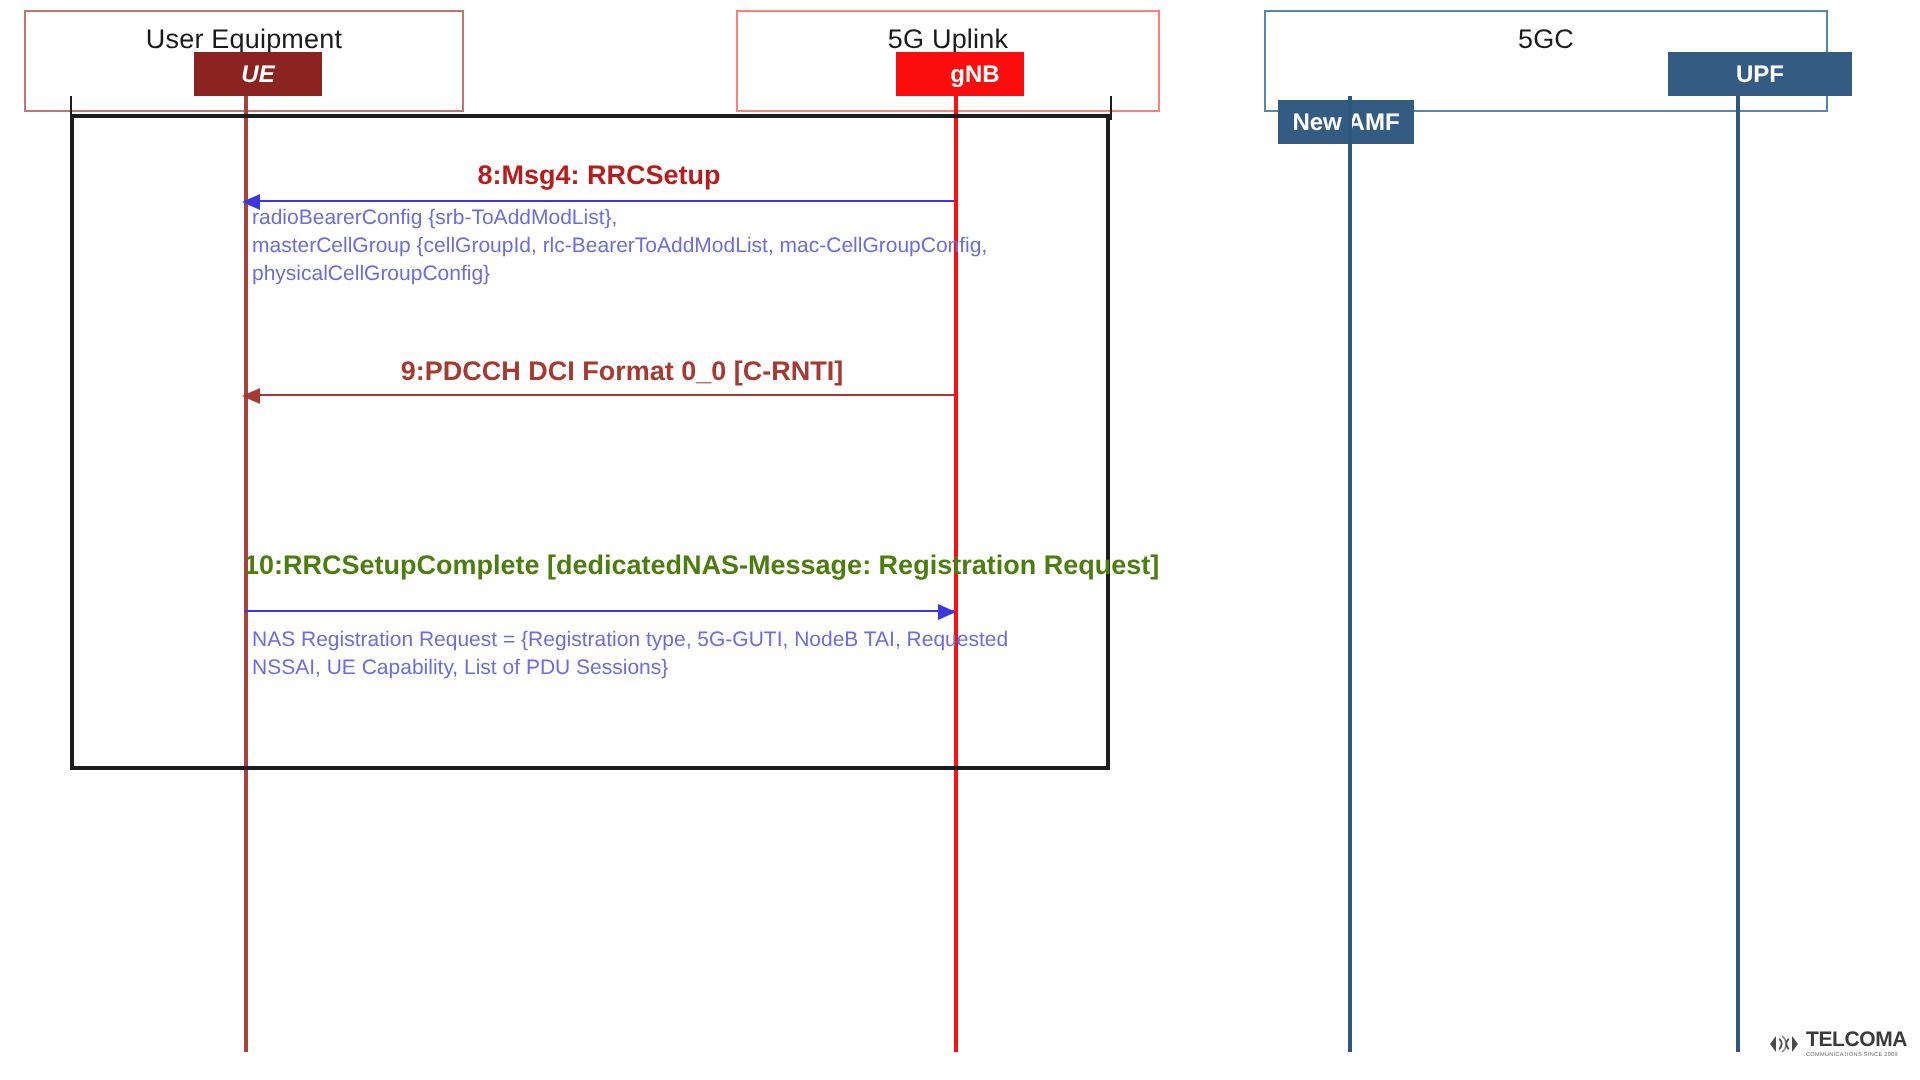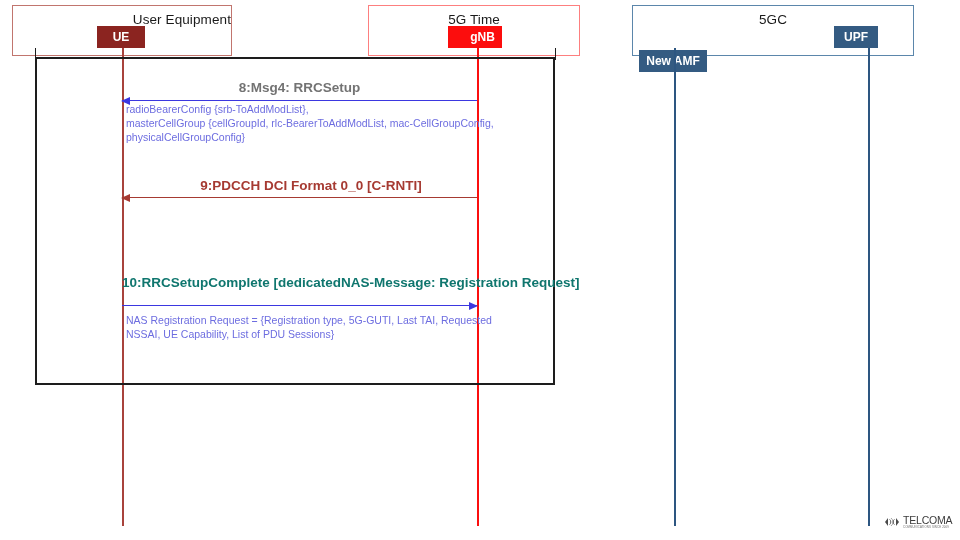--- a/index.html
+++ b/index.html
@@ -53,35 +53,36 @@
   #box-gnb {
     left: 368px; top: 5px; width: 212px; height: 51px;
     border: 1.5px solid #fd7f7f;
   }
   #box-5gc {
     left: 632px; top: 5px; width: 282px; height: 51px;
     border: 1.5px solid #5b86ab;
   }
 
   #tag-ue {
-    left: 97px; top: 26px; width: 48px; height: 22px;
+    left: 97px; top: 26px; width: 64px; height: 22px;
     background: #8b2420;
+    font-style: italic;
   }
   #tag-gnb {
-    left: 448px; top: 26px; width: 54px; height: 22px;
+    left: 448px; top: 26px; width: 64px; height: 22px;
     background: #fc0d0d;
     padding-left: 15px;
   }
   #tag-amf {
     left: 639px; top: 26px; width: 68px; height: 22px;
     background: #345b82;
     margin-top: 24px;
   }
   #tag-upf {
-    left: 834px; top: 26px; width: 44px; height: 22px;
+    left: 834px; top: 26px; width: 92px; height: 22px;
     background: #345b82;
   }
 
   
   .lifeline {
     position: absolute;
     width: 0;
   }
   #life-ue   { left: 122px; top: 48px;  height: 478px; border-left: 2px solid #a8433c; }
   #life-gnb  { left: 477px; top: 48px;  height: 478px; border-left: 2px solid #fb0f0f; }
@@ -147,31 +148,31 @@
     right: -1px;
   }
 
   .c-blue  { color: #3b37e0; }
   .c-maroon{ color: #a63a32; }
 
   .ln-blue   { border-top: 1.8px solid #3b37e0; }
   .ln-maroon { border-top: 1.8px solid #a63a32; }
 
   
-  #msg8-title { left: 122px; top: 80px; width: 355px; color: #737373; }
+  #msg8-title { left: 122px; top: 80px; width: 355px; color: #b91c1c; }
   #msg8-arrow { left: 122px; top: 100px; width: 355px; }
   #msg8-body  { left: 126px; top: 102px; width: 400px; color: #6d6de0; }
 
   
   #msg9-title { left: 122px; top: 178px; width: 378px; color: #a63a32; }
   #msg9-arrow { left: 122px; top: 197px; width: 355px; }
   #msg9-body  { left: 128px; top: 200px; width: 400px; color: #a63a32; }
 
   
-  #msg10-title { left: 122px; top: 275px; width: 355px; color: #0f766e; }
+  #msg10-title { left: 122px; top: 275px; width: 355px; color: #4d7c0f; }
   #msg10-arrow { left: 122px; top: 305px; width: 355px; }
   #msg10-body  { left: 126px; top: 313px; width: 400px; color: #6d6de0; }
 
   
   #logo {
     position: absolute;
     left: 884px;
     top: 510px;
     width: 70px;
     height: 24px;
@@ -184,43 +185,43 @@
     display: flex;
     align-items: center;
   }
   #logo-text-wrap {
     display: flex;
     flex-direction: column;
     line-height: 1;
   }
   #logo-name {
     font-size: 10.5px;
-    font-weight: normal;
+    font-weight: bold;
     color: #3b3b3b;
     letter-spacing: -0.2px;
   }
   #logo-sub {
     font-size: 2.8px;
     color: #6a6a6a;
     letter-spacing: 0.15px;
     margin-top: 1px;
   }
 </style>
 </head>
 <body>
 
 <div id="canvas">
 
   <div class="actor-box" id="box-ue">
-    <div class="actor-title" style="top:6px;text-align:right;">User Equipment</div>
+    <div class="actor-title" style="top:6px;">User Equipment</div>
   </div>
   <div class="actor-tag" id="tag-ue">UE</div>
 
   <div class="actor-box" id="box-gnb">
-    <div class="actor-title" style="top:6px;">5G Time</div>
+    <div class="actor-title" style="top:6px;">5G Uplink</div>
   </div>
   <div class="actor-tag" id="tag-gnb">gNB</div>
 
   <div class="actor-box" id="box-5gc">
     <div class="actor-title" style="top:6px;">5GC</div>
   </div>
   <div class="actor-tag" id="tag-amf">New AMF</div>
   <div class="actor-tag" id="tag-upf">UPF</div>
 
   <div class="lifeline" id="life-ue"></div>
@@ -244,21 +245,21 @@
   <div class="msg-title" id="msg9-title">9:PDCCH DCI Format 0_0 [C-RNTI]</div>
   <div class="arrow-line ln-maroon c-maroon" id="msg9-arrow">
     <span class="arrow-head left"></span>
   </div>
 
   <div class="msg-title" id="msg10-title">10:RRCSetupComplete
 [dedicatedNAS-Message: Registration Request]</div>
   <div class="arrow-line ln-blue c-blue" id="msg10-arrow">
     <span class="arrow-head right"></span>
   </div>
-  <div class="msg-body" id="msg10-body">NAS Registration Request = {Registration type, 5G-GUTI, Last TAI, Requested
+  <div class="msg-body" id="msg10-body">NAS Registration Request = {Registration type, 5G-GUTI, NodeB TAI, Requested
 NSSAI, UE Capability, List of PDU Sessions}</div>
 
   <div id="logo">
     <span id="logo-mark">
       <svg width="16" height="12" viewBox="0 0 16 12" aria-hidden="true">
         <path d="M1 6 L4 2 L4 10 Z" fill="#4a4a4a"></path>
         <path d="M5.6 3.4 A3.4 3.4 0 0 1 5.6 8.6" stroke="#4a4a4a" stroke-width="0.9" fill="none"></path>
         <path d="M7.0 2.0 A5.0 5.0 0 0 1 7.0 10.0" stroke="#8d8d8d" stroke-width="0.8" fill="none"></path>
         <path d="M15 6 L12 2 L12 10 Z" fill="#4a4a4a"></path>
         <path d="M10.4 3.4 A3.4 3.4 0 0 0 10.4 8.6" stroke="#4a4a4a" stroke-width="0.9" fill="none"></path>

